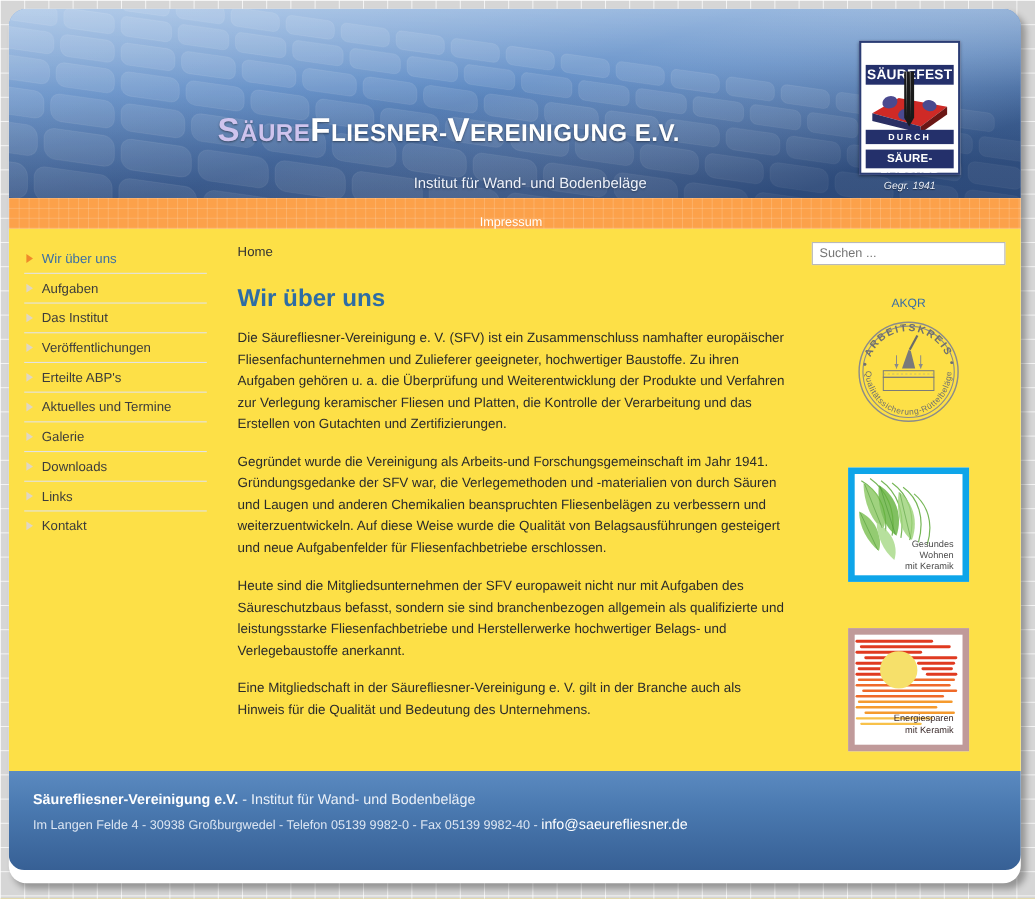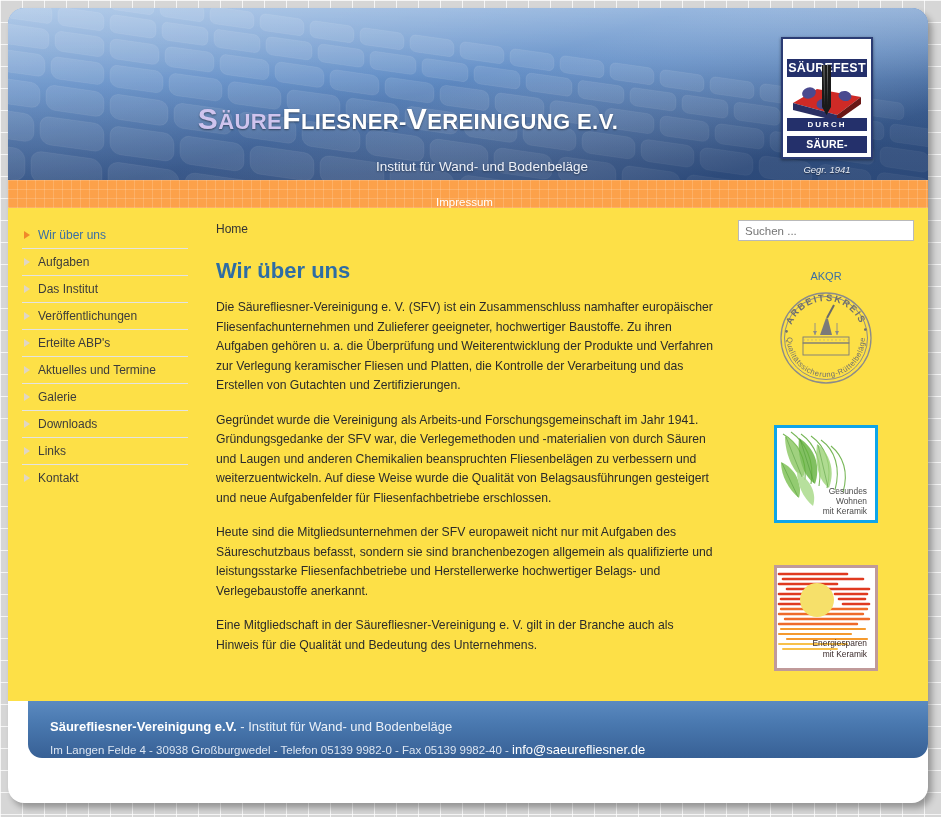--- a/index.html
+++ b/index.html
@@ -96,30 +96,29 @@
   }
   
   .searchbox{
     width:100%;box-sizing:border-box;height:21px;border:1px solid #b9b9b9;
     background:#fff;font-size:11.5px;color:#6b6b60;padding:0 6px;
     font-family:"Liberation Sans",sans-serif;
   }
   .akqr-label{text-align:center;font-size:11px;color:#3a6ea5;margin:29px 0 5px 0;}
   .akqr-wrap{display:flex;justify-content:center;}
   .side-img{
-    width:98px;height:92px;margin:36px auto 0 auto;border:3px solid #0ea5e9;position:relative;overflow:hidden;background:#fff;text-decoration:underline;
+    width:98px;height:92px;margin:36px auto 0 auto;border:6px solid #0ea5e9;position:relative;overflow:hidden;background:#fff;text-decoration:underline;
   }
   .side-img.second{height:100px;margin-top:42px;border-color:#c09a9a;}
   
   .footer{
-    height:57px;padding:18px 0 0 22px;box-sizing:border-box;
+    height:90px;padding:18px 0 0 22px;box-sizing:border-box;
     background:linear-gradient(to bottom,#5b8ac0 0%,#4a79b0 38%,#376095 100%);
     border-bottom-left-radius:14px;border-bottom-right-radius:14px;
     color:#eaf0f8;
-    margin-left:20px;
   }
   .foot-1{font-size:13px;margin-bottom:8px;}
   .foot-1 .bold{font-weight:bold;color:#ffffff;}
   .foot-2{font-size:11.5px;color:#dbe5f2;}
   .foot-2 .mail{font-size:13px;color:#ffffff;text-decoration:none;}
 </style>
 </head>
 <body>
 
 <div id="page">

